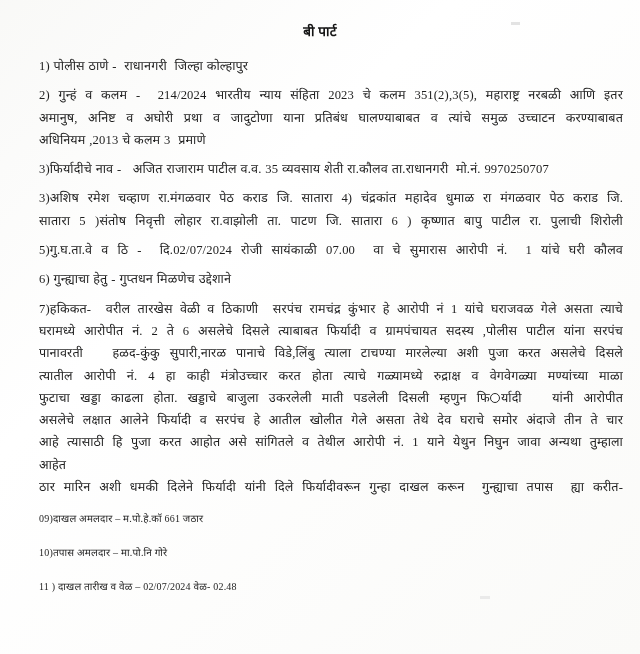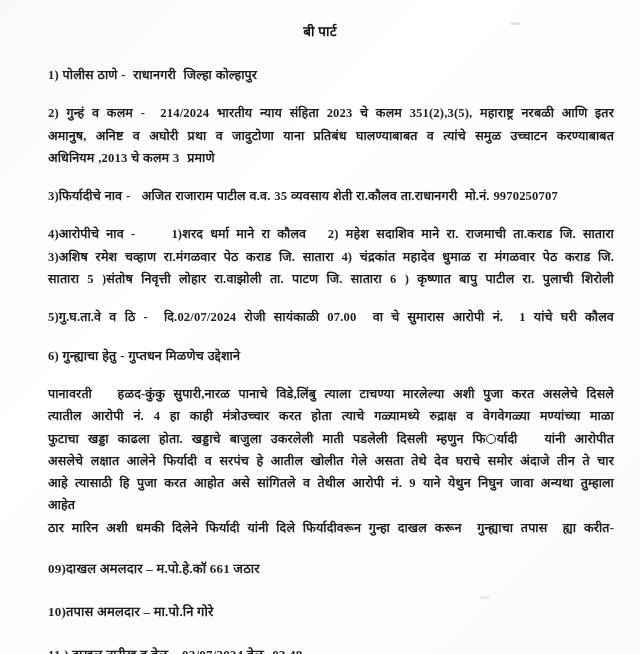--- a/index.html
+++ b/index.html
@@ -53,25 +53,25 @@
     letter-spacing: 0.15px;
   }
 
   
   .line.justify {
     text-align: justify;
     text-align-last: justify;
   }
 
   
-  .grp { margin: 16px; padding: 0; font-weight: bold; }
+  .grp { margin: 7px; padding: 0; }
   .grp + .grp { margin-top: 0px; }
 
   .footer-item {
-    font-size: 13px;
+    font-size: 10px;
     line-height: 27px;
     color: #1d1d1d;
     letter-spacing: 0.2px;
   }
 
   
   .smudge {
     display: inline-block;
     width: 8px;
     height: 8px;
@@ -121,39 +121,40 @@
       <div class="line justify">2) गुन्हं व कलम -  214/2024 भारतीय न्याय संहिता 2023 चे कलम 351(2),3(5), महाराष्ट्र नरबळी आणि इतर</div>
       <div class="line justify">अमानुष, अनिष्ट व अघोरी प्रथा व जादुटोणा याना प्रतिबंध घालण्याबाबत व त्यांचे समुळ उच्चाटन करण्याबाबत</div>
       <div class="line">अधिनियम ,2013 चे कलम 3  प्रमाणे</div>
     </div>
 
     <div class="grp">
       <div class="line">3)फिर्यादीचे नाव -   अजित राजाराम पाटील व.व. 35 व्यवसाय शेती रा.कौलव ता.राधानगरी  मो.नं. 9970250707</div>
     </div>
 
     <div class="grp">
-      <div class="line justify">4)आरोपीचे नाव -     1)शरद धर्मा माने रा कौलव   2) महेश सदाशिव माने रा. राजमाची ता.कराड जि. सातारा</div>
       <div class="line justify">3)अशिष रमेश चव्हाण रा.मंगळवार पेठ कराड जि. सातारा 4) चंद्रकांत महादेव धुमाळ रा मंगळवार पेठ कराड जि.</div>
       <div class="line justify">सातारा 5 )संतोष निवृत्ती लोहार रा.वाझोली ता. पाटण जि. सातारा 6 ) कृष्णात बापु पाटील रा. पुलाची शिरोली</div>
     </div>
 
     <div class="grp">
       <div class="line justify">5)गु.घ.ता.वे व ठि -  दि.02/07/2024 रोजी सायंकाळी 07.00  वा चे सुमारास आरोपी नं.  1 यांचे घरी कौलव</div>
     </div>
 
     <div class="grp">
       <div class="line">6) गुन्ह्याचा हेतु - गुप्तधन मिळणेच उद्देशाने</div>
     </div>
 
     <div class="grp">
+      <div class="line justify">7)हकिकत-  वरील तारखेस वेळी व ठिकाणी  सरपंच रामचंद्र कुंभार हे आरोपी नं 1 यांचे घराजवळ गेले असता त्याचे</div>
+      <div class="line justify">घरामध्ये आरोपीत नं. 2 ते 6 असलेचे दिसले त्याबाबत फिर्यादी व ग्रामपंचायत सदस्य ,पोलीस पाटील यांना सरपंच</div>
       <div class="line justify"><span>पानावरती   हळद-कुंकु सुपारी,नारळ पानाचे विडे,लिंबु त्याला टाचण्या मारलेल्या अशी पुजा करत असलेचे दिसले</span></div>
       <div class="line justify">त्यातील आरोपी नं. 4 हा काही मंत्रोउच्चार करत होता त्याचे गळ्यामध्ये रुद्राक्ष व वेगवेगळ्या मण्यांच्या माळा</div>
       <div class="line justify"><span>फुटाचा खड्डा काढला होता. खड्डाचे बाजुला उकरलेली माती पडलेली दिसली म्हणुन फि</span><span class="smudge"></span><span>र्यादी   यांनी आरोपीत</span></div>
       <div class="line justify">असलेचे लक्षात आलेने फिर्यादी व सरपंच हे आतील खोलीत गेले असता तेथे देव घराचे समोर अंदाजे तीन ते चार</div>
-      <div class="line justify">आहे त्यासाठी हि पुजा करत आहोत असे सांगितले व तेथील आरोपी नं. 9 याने येथुन निघुन जावा अन्यथा तुम्हाला</div>
+      <div class="line justify">आहे त्यासाठी हि पुजा करत आहोत असे सांगितले व तेथील आरोपी नं. 1 याने येथुन निघुन जावा अन्यथा तुम्हाला</div>
       <div class="line">आहेत</div>
       <div class="line justify">ठार मारिन अशी धमकी दिलेने फिर्यादी यांनी दिले फिर्यादीवरून गुन्हा दाखल करून  गुन्ह्याचा तपास  ह्या करीत-</div>
     </div>
 
     <div class="grp">
       <div class="footer-item">09)दाखल अमलदार – म.पो.हे.कॉ 661 जठार</div>
     </div>
 
     <div class="grp">
       <div class="footer-item">10)तपास अमलदार –  मा.पो.नि गोरे</div>

